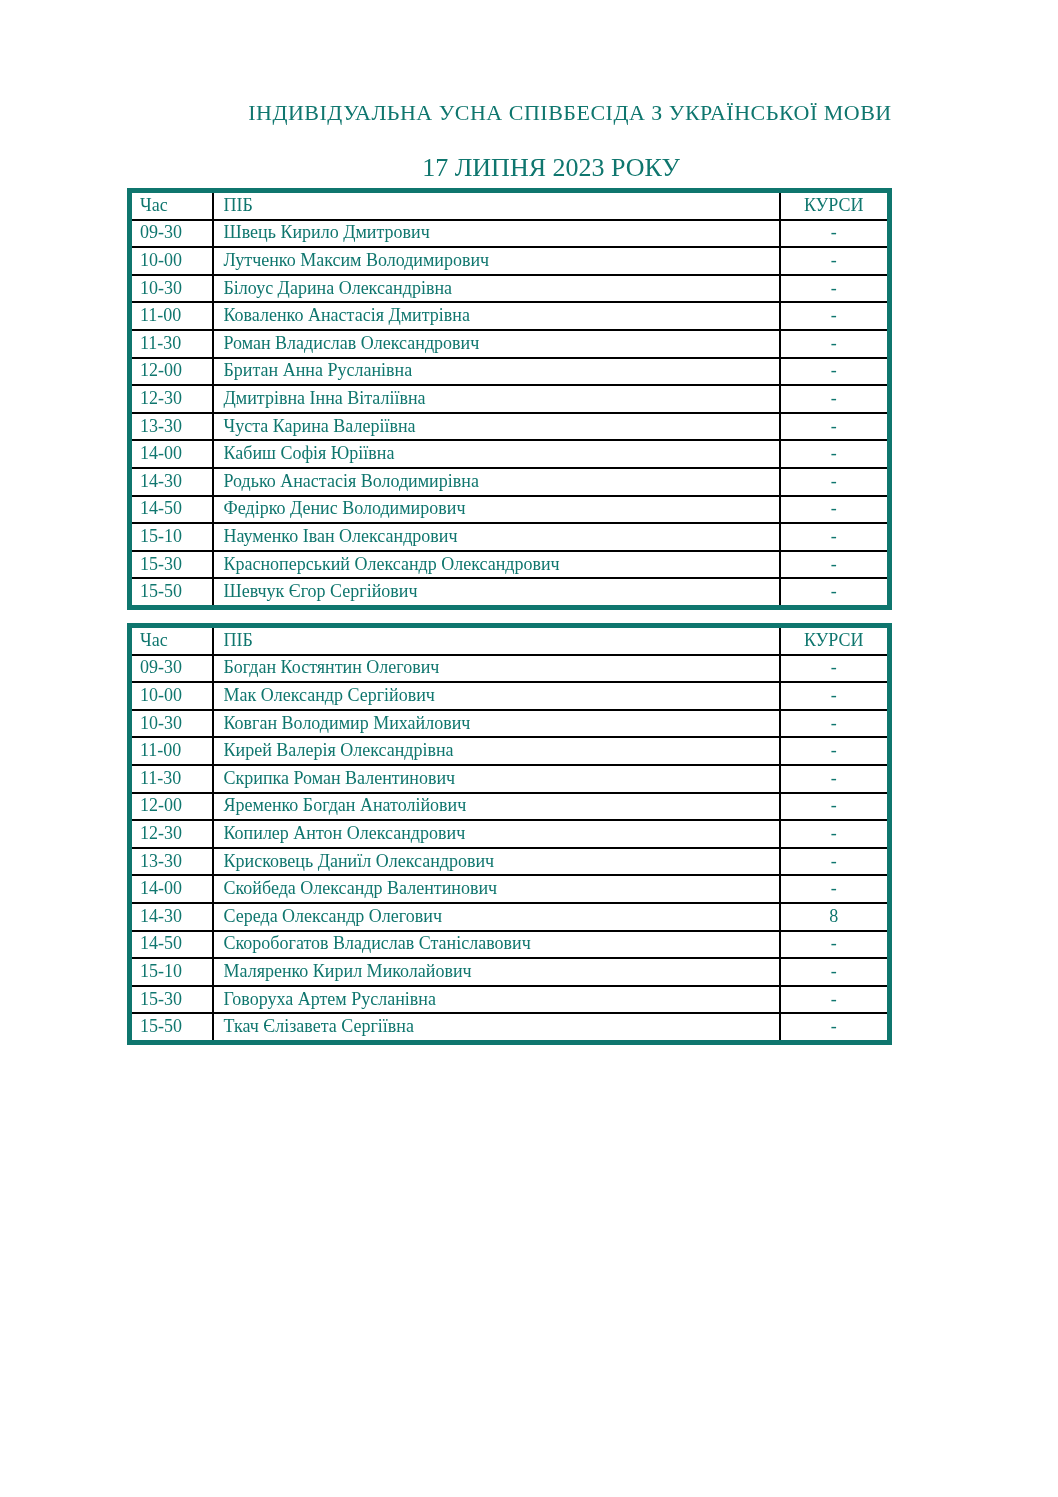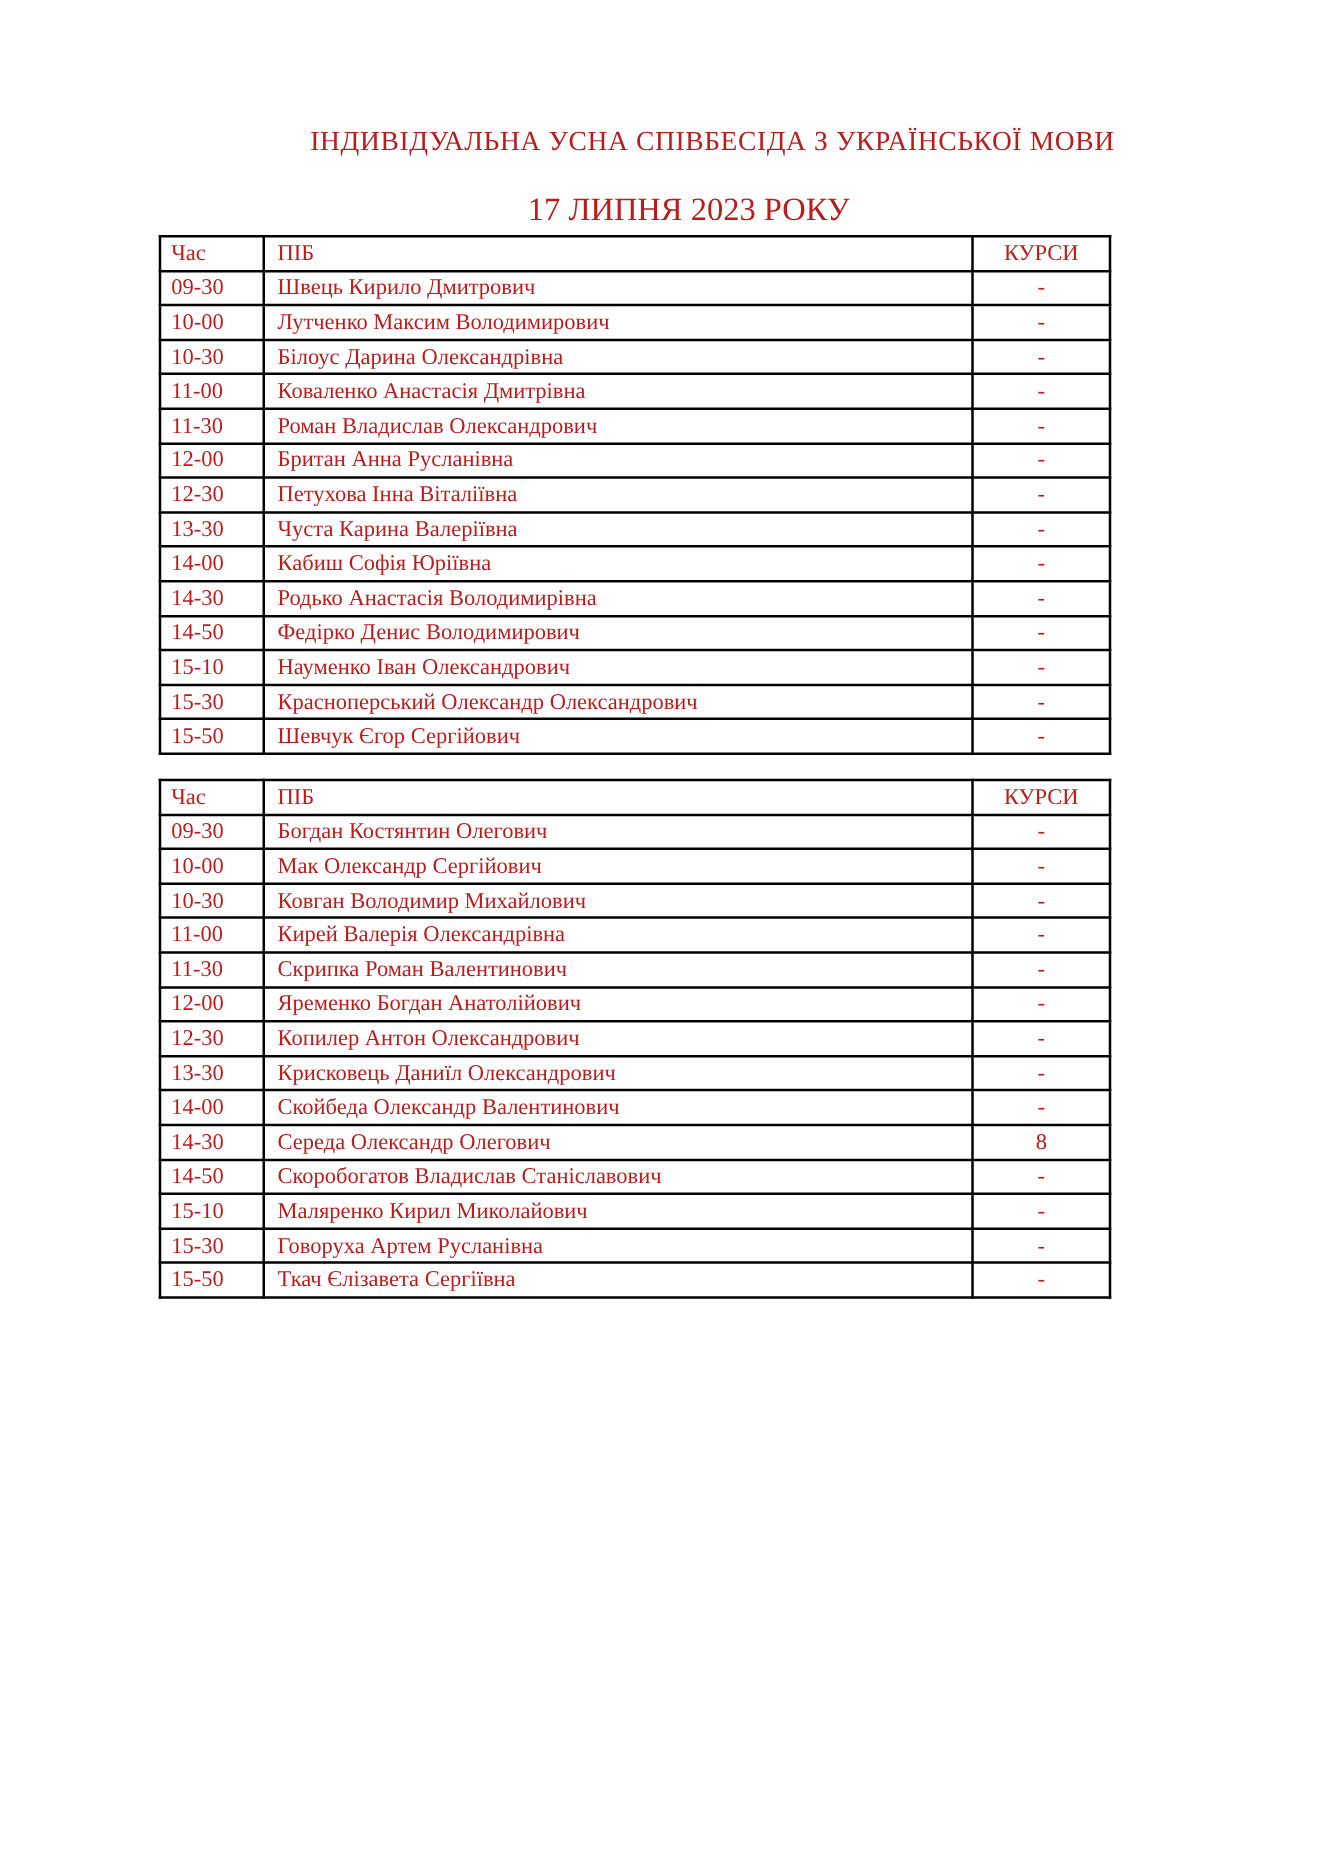--- a/index.html
+++ b/index.html
@@ -5,21 +5,21 @@
   html, body {
     margin: 0;
     padding: 0;
     background: #ffffff;
   }
   .page {
     position: relative;
     width: 1058px;
     height: 1497px;
     background: #ffffff;
-    color: #b91c1c;
+    color: #0f766e;
     font-family: "Liberation Serif", "DejaVu Serif", serif;
     overflow: hidden;
   }
   .main-title {
     position: absolute;
     top: 100px;
     left: 86px;
     width: 968px;
     text-align: center;
     font-size: 22px;
@@ -38,21 +38,21 @@
     text-align: center;
     font-size: 26px;
     margin-left: 44px; 
     margin-bottom: 5px;
     white-space: nowrap;
   }
   table.schedule-table {
     border-collapse: collapse;
     table-layout: fixed;
     width: 760px;
-    border: 2px solid #0f766e;
+    border: 5px solid #0f766e;
   }
   table.schedule-table th,
   table.schedule-table td {
     border: 2px solid #000000;
     font-size: 18px;
     font-weight: normal;
     height: 25.6px;
     padding: 0;
     line-height: 1.1;
     overflow: hidden;
@@ -110,21 +110,21 @@
             <td class="col-name">Роман Владислав Олександрович</td>
             <td class="col-courses">-</td>
           </tr>
           <tr>
             <td class="col-time">12-00</td>
             <td class="col-name">Британ Анна Русланівна</td>
             <td class="col-courses">-</td>
           </tr>
           <tr>
             <td class="col-time">12-30</td>
-            <td class="col-name">Петухова Інна Віталіївна</td>
+            <td class="col-name">Дмитрівна Інна Віталіївна</td>
             <td class="col-courses">-</td>
           </tr>
           <tr>
             <td class="col-time">13-30</td>
             <td class="col-name">Чуста Карина Валеріївна</td>
             <td class="col-courses">-</td>
           </tr>
           <tr>
             <td class="col-time">14-00</td>
             <td class="col-name">Кабиш Софія Юріївна</td>

